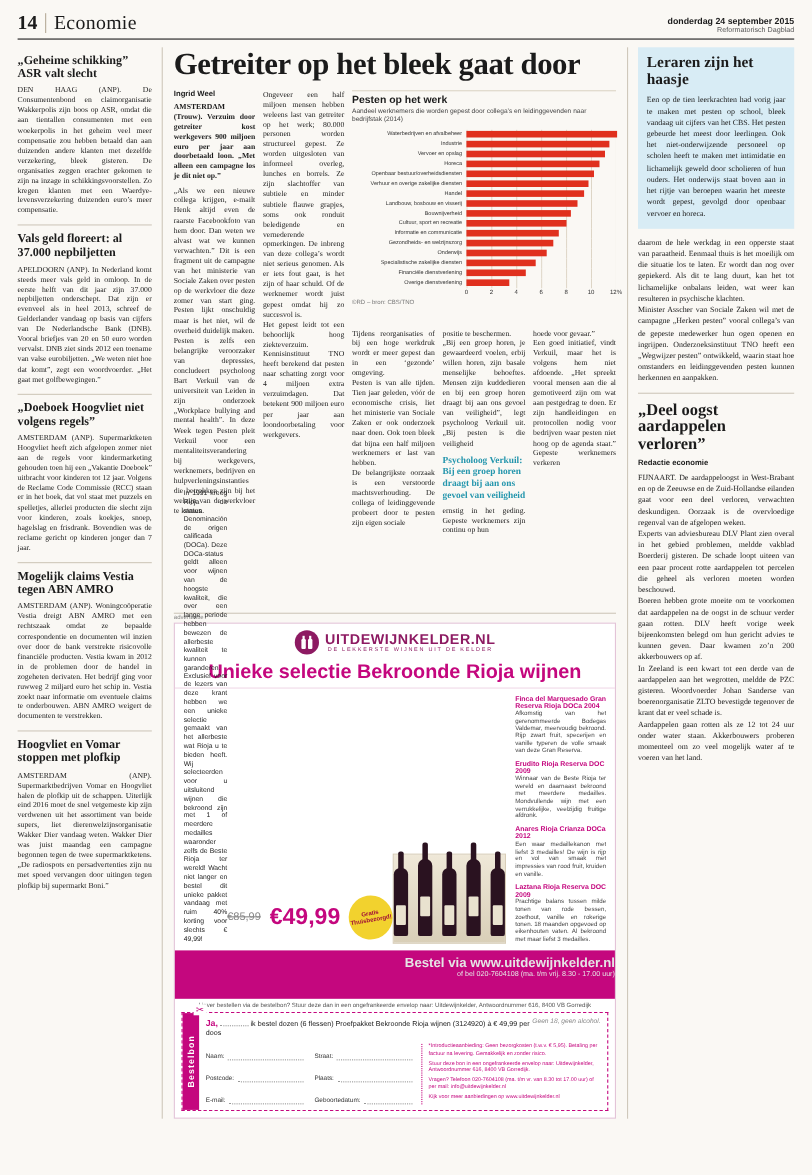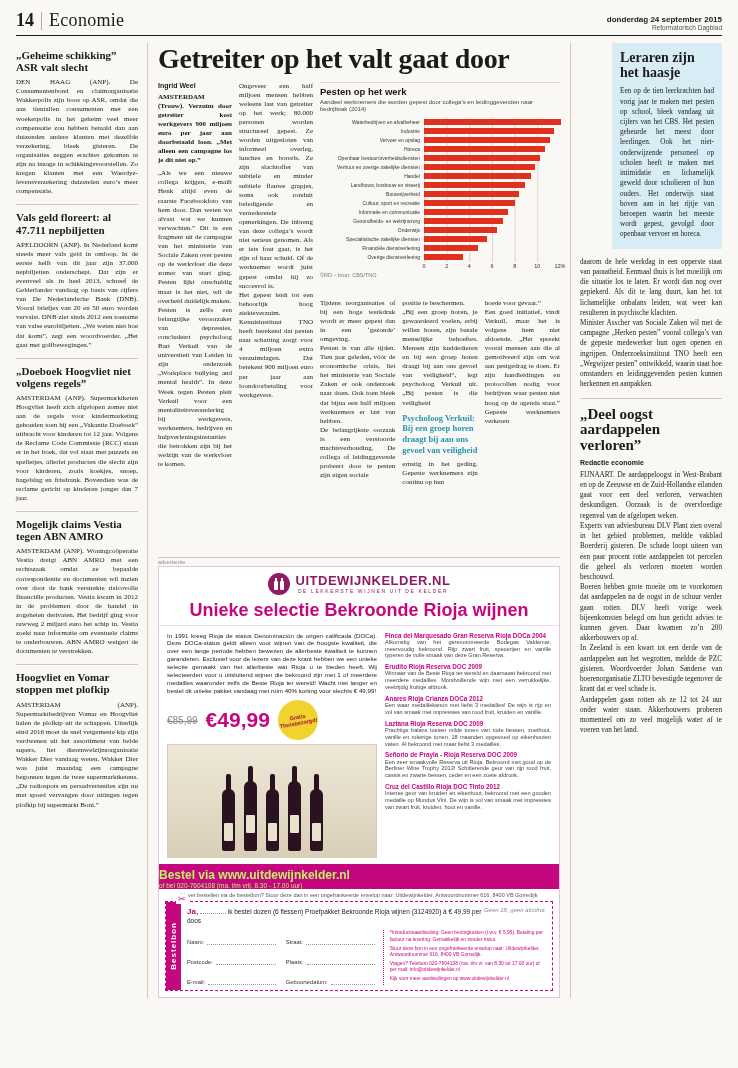--- a/index.html
+++ b/index.html
@@ -49,57 +49,57 @@
   .bar-label { flex:0 0 104px; font-size:5px; color:#333; text-align:right; padding-right:4px;
     white-space:nowrap; overflow:hidden; }
   .bar-track { flex:1; height:9px; position:relative;
     background-image:linear-gradient(to right,#ddd5c6 1px,transparent 1px);
     background-size:calc(100%/6) 100%; }
   .bar { position:absolute; left:0; top:1.5px; height:6px; background:#e0301e; }
   .chart-axis { position:relative; height:8px; margin-left:104px; }
   .chart-axis .tick { position:absolute; transform:translateX(-50%); font-size:5.5px; color:#333; top:1px; }
   .chart-src { font-size:5.5px; color:#777; margin-top:2px; }
   
-  .teacher-box { background:#d8ecf5; padding:8px 8px 9px 8px; margin-bottom:8px;margin-left:32px; }
+  .teacher-box { background:#d8ecf5; padding:8px 8px 9px 8px; margin-bottom:8px; }
   .teacher-box h2 { font-size:14px; line-height:1.05; margin-bottom:6px; }
   .rc-rule { border:none; border-top:1px solid #cfc8bb; margin:8px 0; }
   .potato h2 { font-size:15px; line-height:1.05; margin-bottom:5px; }
   .rightcol .body { font-size:7.2px; line-height:1.42; }
   
   .ad-sep { border:none; border-top:1px solid #cfc8bb; margin:7px 0 1px 0; }
   .ad-label { font-family:"Liberation Sans",sans-serif; font-size:5.5px; color:#888; margin-bottom:1px; }
   .ad { border:1px solid #e3c4d8; background:#fff; font-family:"Liberation Sans",sans-serif; }
   .ad-head { display:flex; align-items:center; justify-content:center; gap:6px; padding:6px 0 2px 0; }
   .ad-logo { width:22px; height:22px; border-radius:50%; background:#8d1a62; display:flex;
     align-items:center; justify-content:center; }
   .ad-brand { font-size:13px; font-weight:bold; color:#8d1a62; letter-spacing:.5px; }
   .ad-tag { font-size:5px; color:#8d1a62; letter-spacing:1.6px; text-align:center; }
   .ad-title { text-align:center; color:#c4077e; font-size:18px; font-weight:bold;
     padding:3px 0 4px 0; border-bottom:1px solid #f0d9e8; }
   .ad-main { display:flex; gap:8px; padding:6px 8px; height:238px; }
-  .ad-left { flex:0 0 210px; display:flex; flex-direction:column; }
+  .ad-left { flex:0 0 210px; display:flex; flex-direction:row;align-items:flex-end; }
   .ad-intro { font-size:6.2px; line-height:1.28; text-align:justify; color:#222; }
   .price-row { display:flex; align-items:center; gap:8px; margin:5px 0 4px 0; }
   .old-price { font-size:10px; color:#888; text-decoration:line-through; }
   .new-price { font-size:21px; font-weight:bold; color:#c4077e; }
   .badge { width:40px; height:40px; border-radius:50%; background:#f2d22e; color:#a00d37;
     font-size:5.5px; font-weight:bold; display:flex; align-items:center; justify-content:center;
     text-align:center; line-height:1.1; transform:rotate(-10deg); padding:3px; }
   .photo { flex:1; background:linear-gradient(#efe8d8,#d9cfb8); border:1px solid #d8cdb8;
     display:flex; align-items:flex-end; justify-content:center; gap:9px; padding:4px 0 6px 0; }
   .bottle { width:13px; height:70px; background:#2a1220; border-radius:6px 6px 2px 2px; position:relative; }
   .bottle:before { content:""; position:absolute; top:-15px; left:4px; width:5px; height:16px;
     background:#2a1220; border-radius:2px 2px 0 0; }
   .bottle:after { content:""; position:absolute; left:2px; right:2px; top:34px; height:18px;
     background:#e9e2cf; border-radius:1px; }
   .bottle.short { height:62px; }
   .ad-right { flex:1; display:flex; flex-direction:column; gap:4px; overflow:hidden; }
   .wine .wname { color:#c4077e; font-weight:bold; font-size:6.3px; line-height:1.15; }
   .wine .wdesc { font-size:5.6px; line-height:1.22; color:#444; text-align:justify; }
-  .order-bar { background:#c4077e; color:#bef264; text-align:left; padding:4px 0 0 0; }
+  .order-bar { background:#c4077e; color:#e5e5e5; text-align:right; padding:4px 0 19px 0; }
   .ob-main { font-size:12px; font-weight:bold; }
   .ob-sub { font-size:6.5px; }
   .coupon-note { font-size:5.5px; color:#555; text-align:center; padding:3px 4px; }
   .order-form { display:flex; border:1.5px dashed #c4077e; margin:0 6px 6px 6px; position:relative; }
   .scissors { position:absolute; top:-8px; left:10px; font-size:9px; color:#c4077e; background:#fff; padding:0 2px; }
   .form-strip { background:#c4077e; width:15px; display:flex; align-items:center; justify-content:center; }
   .form-strip span { writing-mode:vertical-rl; transform:rotate(180deg); color:#fff;
     font-size:8px; font-weight:bold; letter-spacing:1px; }
   .form-body { flex:1; padding:5px 6px; }
   .form-topline { font-size:6.5px; line-height:1.3; margin-bottom:5px; }
@@ -130,39 +130,39 @@
 </header>
 
 <div class="content">
 
   <div class="leftcol">
     <article class="laf">
       <h3>„Geheime schikking” ASR valt slecht</h3>
       <p class="body">DEN HAAG (ANP). De Consumentenbond en claimorganisatie Wakkerpolis zijn boos op ASR, omdat die aan tientallen consumenten met een woekerpolis in het geheim veel meer compensatie zou hebben betaald dan aan duizenden andere klanten met dezelfde verzekering, bleek gisteren. De organisaties zeggen erachter gekomen te zijn na inzage in schikkingsvoorstellen. Zo kregen klanten met een Waerdye-levensverzekering duizenden euro’s meer compensatie.</p>
     </article>
     <article class="laf">
-      <h3>Vals geld floreert: al 47.711 nepbiljetten</h3>
+      <h3>Vals geld floreert: al 37.000 nepbiljetten</h3>
       <p class="body">APELDOORN (ANP). In Nederland komt steeds meer vals geld in omloop. In de eerste helft van dit jaar zijn 37.000 nepbiljetten onderschept. Dat zijn er evenveel als in heel 2013, schreef de Gelderlander vandaag op basis van cijfers van De Nederlandsche Bank (DNB). Vooral briefjes van 20 en 50 euro worden vervalst. DNB ziet sinds 2012 een toename van valse eurobiljetten. „We weten niet hoe dat komt”, zegt een woordvoerder. „Het gaat met golfbewegingen.”</p>
     </article>
     <article class="laf">
       <h3>„Doeboek Hoogvliet niet volgens regels”</h3>
       <p class="body">AMSTERDAM (ANP). Supermarktketen Hoogvliet heeft zich afgelopen zomer niet aan de regels voor kindermarketing gehouden toen hij een „Vakantie Doeboek” uitbracht voor kinderen tot 12 jaar. Volgens de Reclame Code Commissie (RCC) staan er in het boek, dat vol staat met puzzels en spelletjes, allerlei producten die slecht zijn voor kinderen, zoals koekjes, snoep, hagelslag en frisdrank. Bovendien was de reclame gericht op kinderen jonger dan 7 jaar.</p>
     </article>
     <article class="laf">
       <h3>Mogelijk claims Vestia tegen ABN AMRO</h3>
       <p class="body">AMSTERDAM (ANP). Woningcoöperatie Vestia dreigt ABN AMRO met een rechtszaak omdat ze bepaalde correspondentie en documenten wil inzien over door de bank verstrekte risicovolle financiële producten. Vestia kwam in 2012 in de problemen door de handel in zogeheten derivaten. Het bedrijf ging voor ruwweg 2 miljard euro het schip in. Vestia zoekt naar informatie om eventuele claims te onderbouwen. ABN AMRO weigert de documenten te verstrekken.</p>
     </article>
     <article class="laf">
       <h3>Hoogvliet en Vomar stoppen met plofkip</h3>
       <p class="body">AMSTERDAM (ANP). Supermarktbedrijven Vomar en Hoogvliet halen de plofkip uit de schappen. Uiterlijk eind 2016 moet de snel vetgemeste kip zijn verdwenen uit het assortiment van beide supers, liet dierenwelzijnsorganisatie Wakker Dier vandaag weten. Wakker Dier was juist maandag een campagne begonnen tegen de twee supermarktketens. „De radiospots en persadvertenties zijn nu met spoed vervangen door uitingen tegen plofkip bij supermarkt Boni.”</p>
     </article>
   </div>
 
   <div class="maincol">
-    <h1 class="mainhead">Getreiter op het valt gaat door</h1>
+    <h1 class="mainhead">Getreiter op het bleek gaat door</h1>
 
     <div class="article-body">
       <div class="mcol c1">
         <div class="byline">Ingrid Weel</div>
         <p class="lede">AMSTERDAM (Trouw). Verzuim door getreiter kost werkgevers 900 miljoen euro per jaar aan doorbetaald loon. „Met alleen een campagne los je dit niet op.”</p>
         <p class="body">„Als we een nieuwe collega krijgen, e-mailt Henk altijd even de raarste Facebookfoto van hem door. Dan weten we alvast wat we kunnen verwachten.” Dit is een fragment uit de campagne van het ministerie van Sociale Zaken over pesten op de werkvloer die deze zomer van start ging. Pesten lijkt onschuldig maar is het niet, wil de overheid duidelijk maken.
 Pesten is zelfs een belangrijke veroorzaker van depressies, concludeert psycholoog Bart Verkuil van de universiteit van Leiden in zijn onderzoek „Workplace bullying and mental health”. In deze Week tegen Pesten pleit Verkuil voor een mentaliteitsverandering bij werkgevers, werknemers, bedrijven en hulpverleningsinstanties die betrokken zijn bij het welzijn van de werkvloer te komen.</p>
       </div>
       <div class="mcol c2">
         <p class="body">Ongeveer een half miljoen mensen hebben weleens last van getreiter op het werk; 80.000 personen worden structureel gepest. Ze worden uitgesloten van informeel overleg, lunches en borrels. Ze zijn slachtoffer van subtiele en minder subtiele flauwe grapjes, soms ook ronduit beledigende en vernederende opmerkingen. De inbreng van deze collega’s wordt niet serieus genomen. Als er iets fout gaat, is het zijn of haar schuld. Of de werknemer wordt juist gepest omdat hij zo succesvol is.

